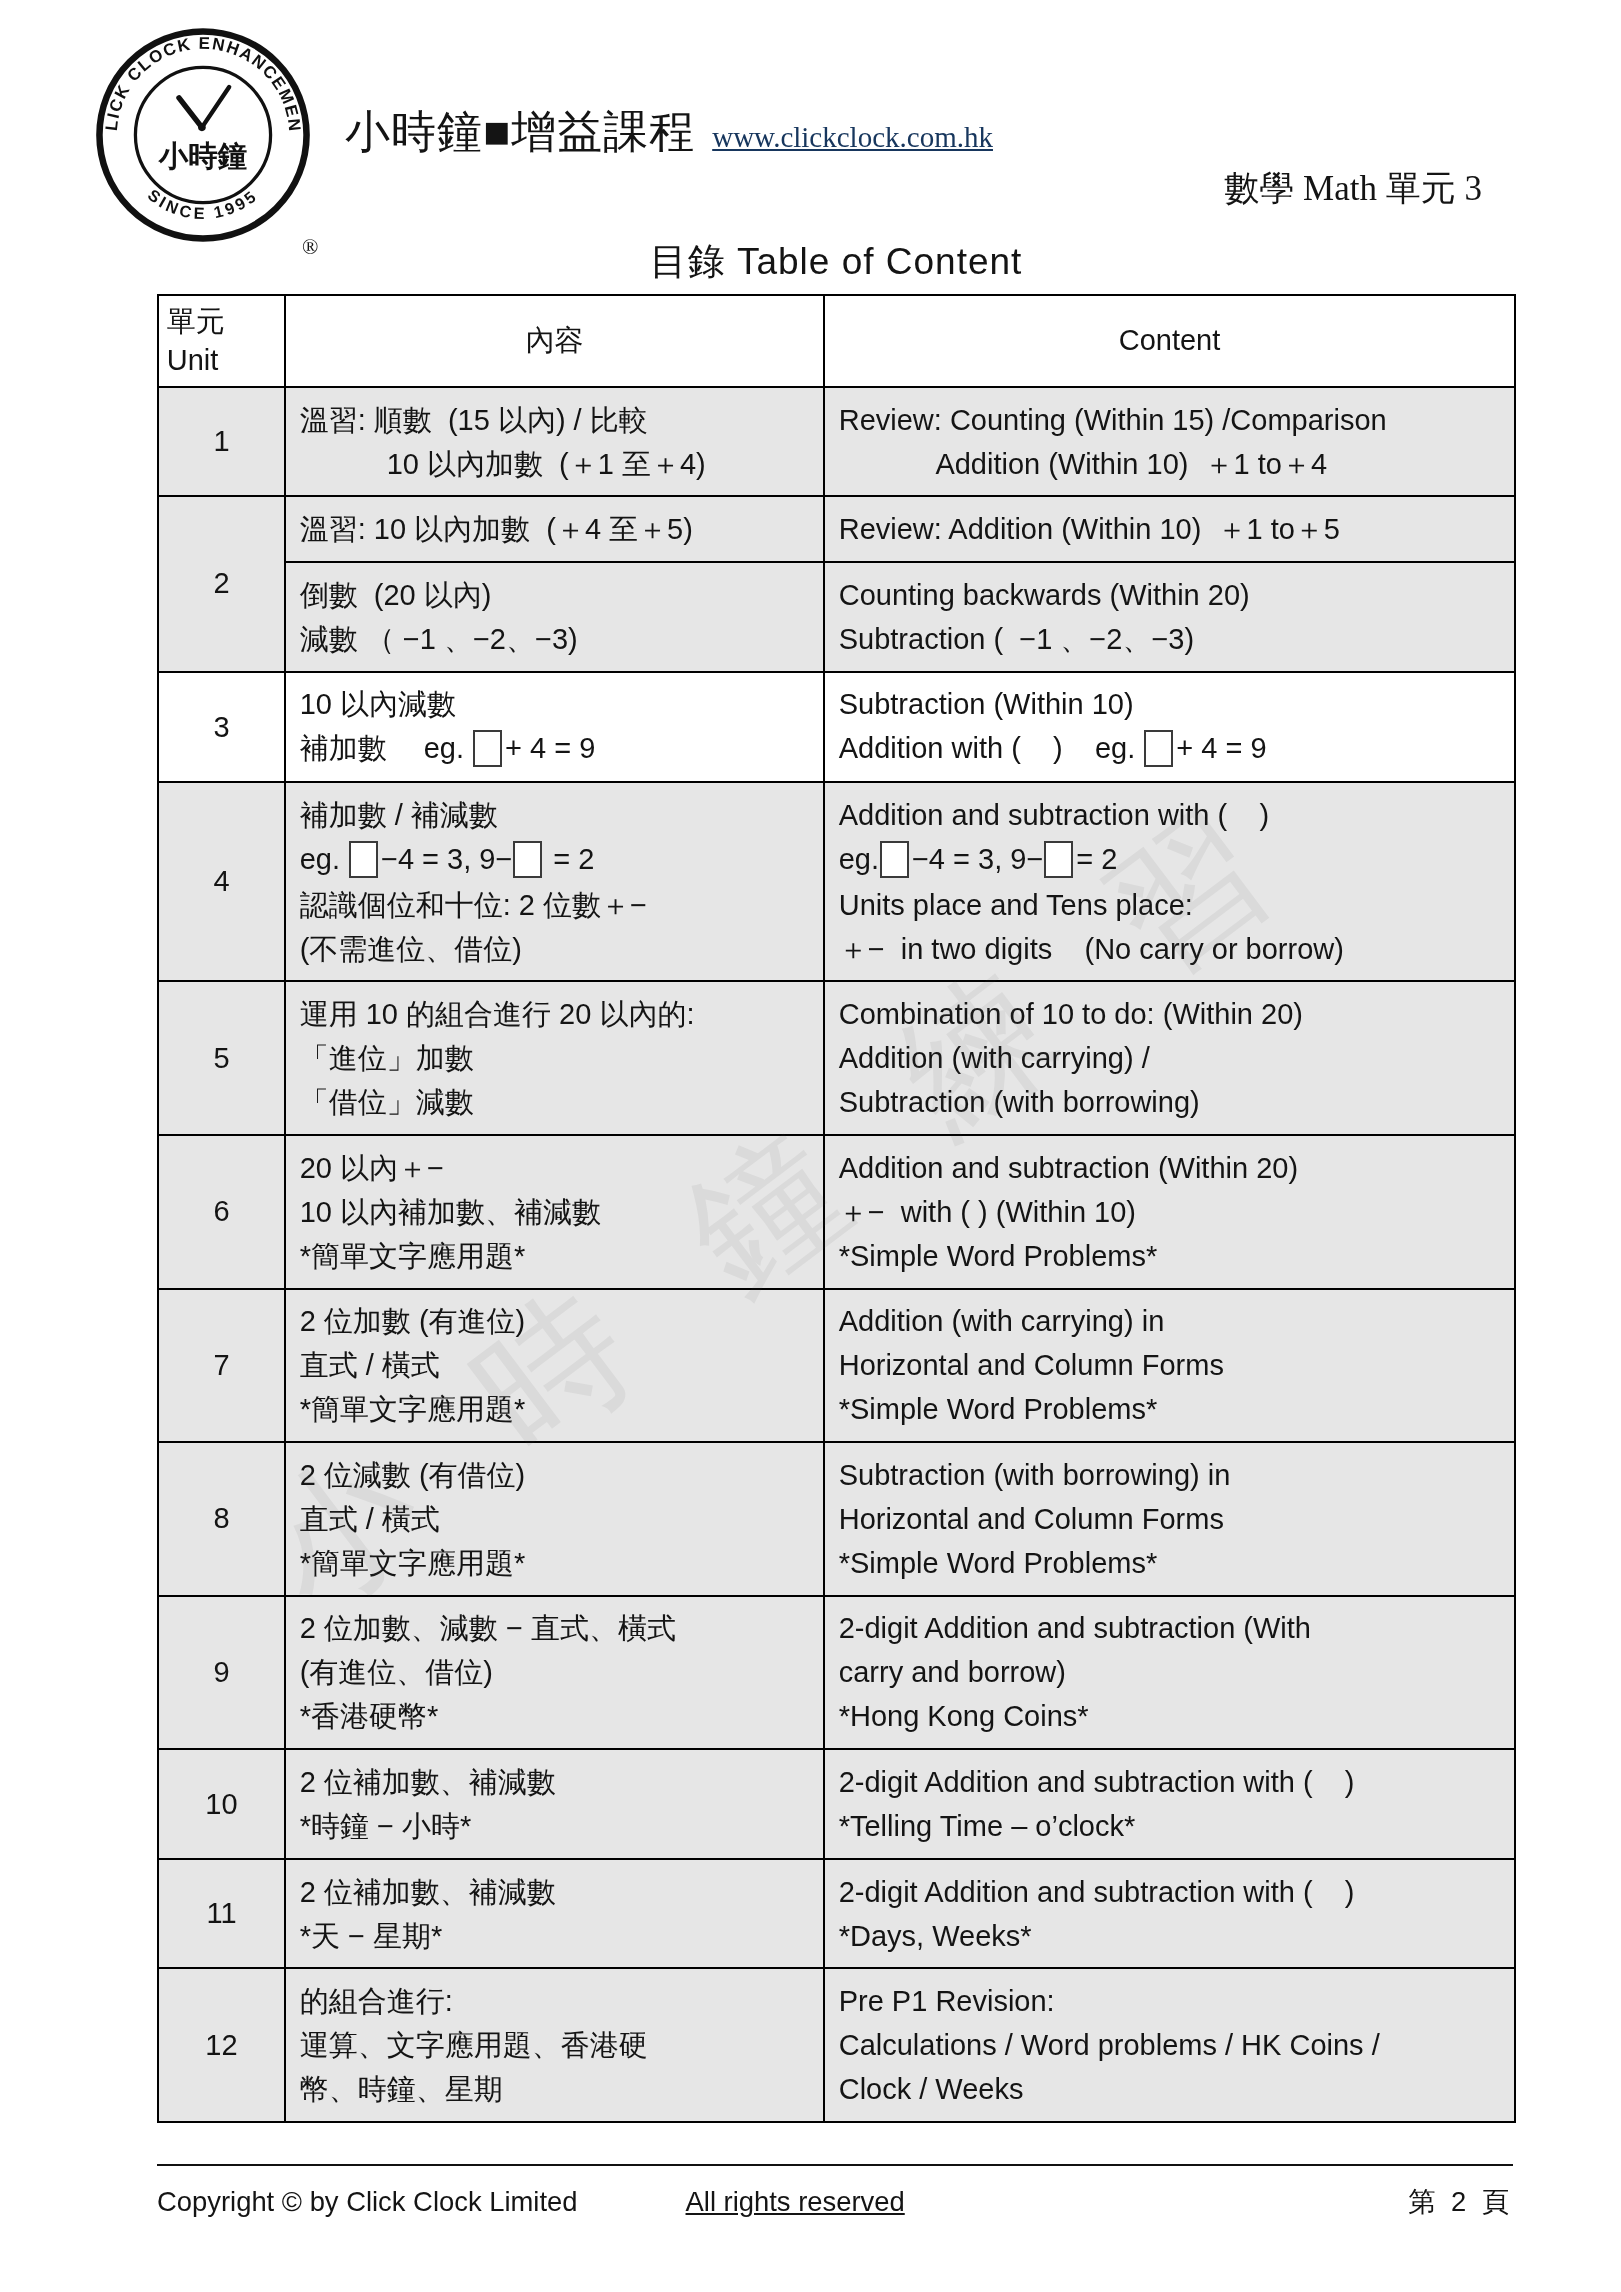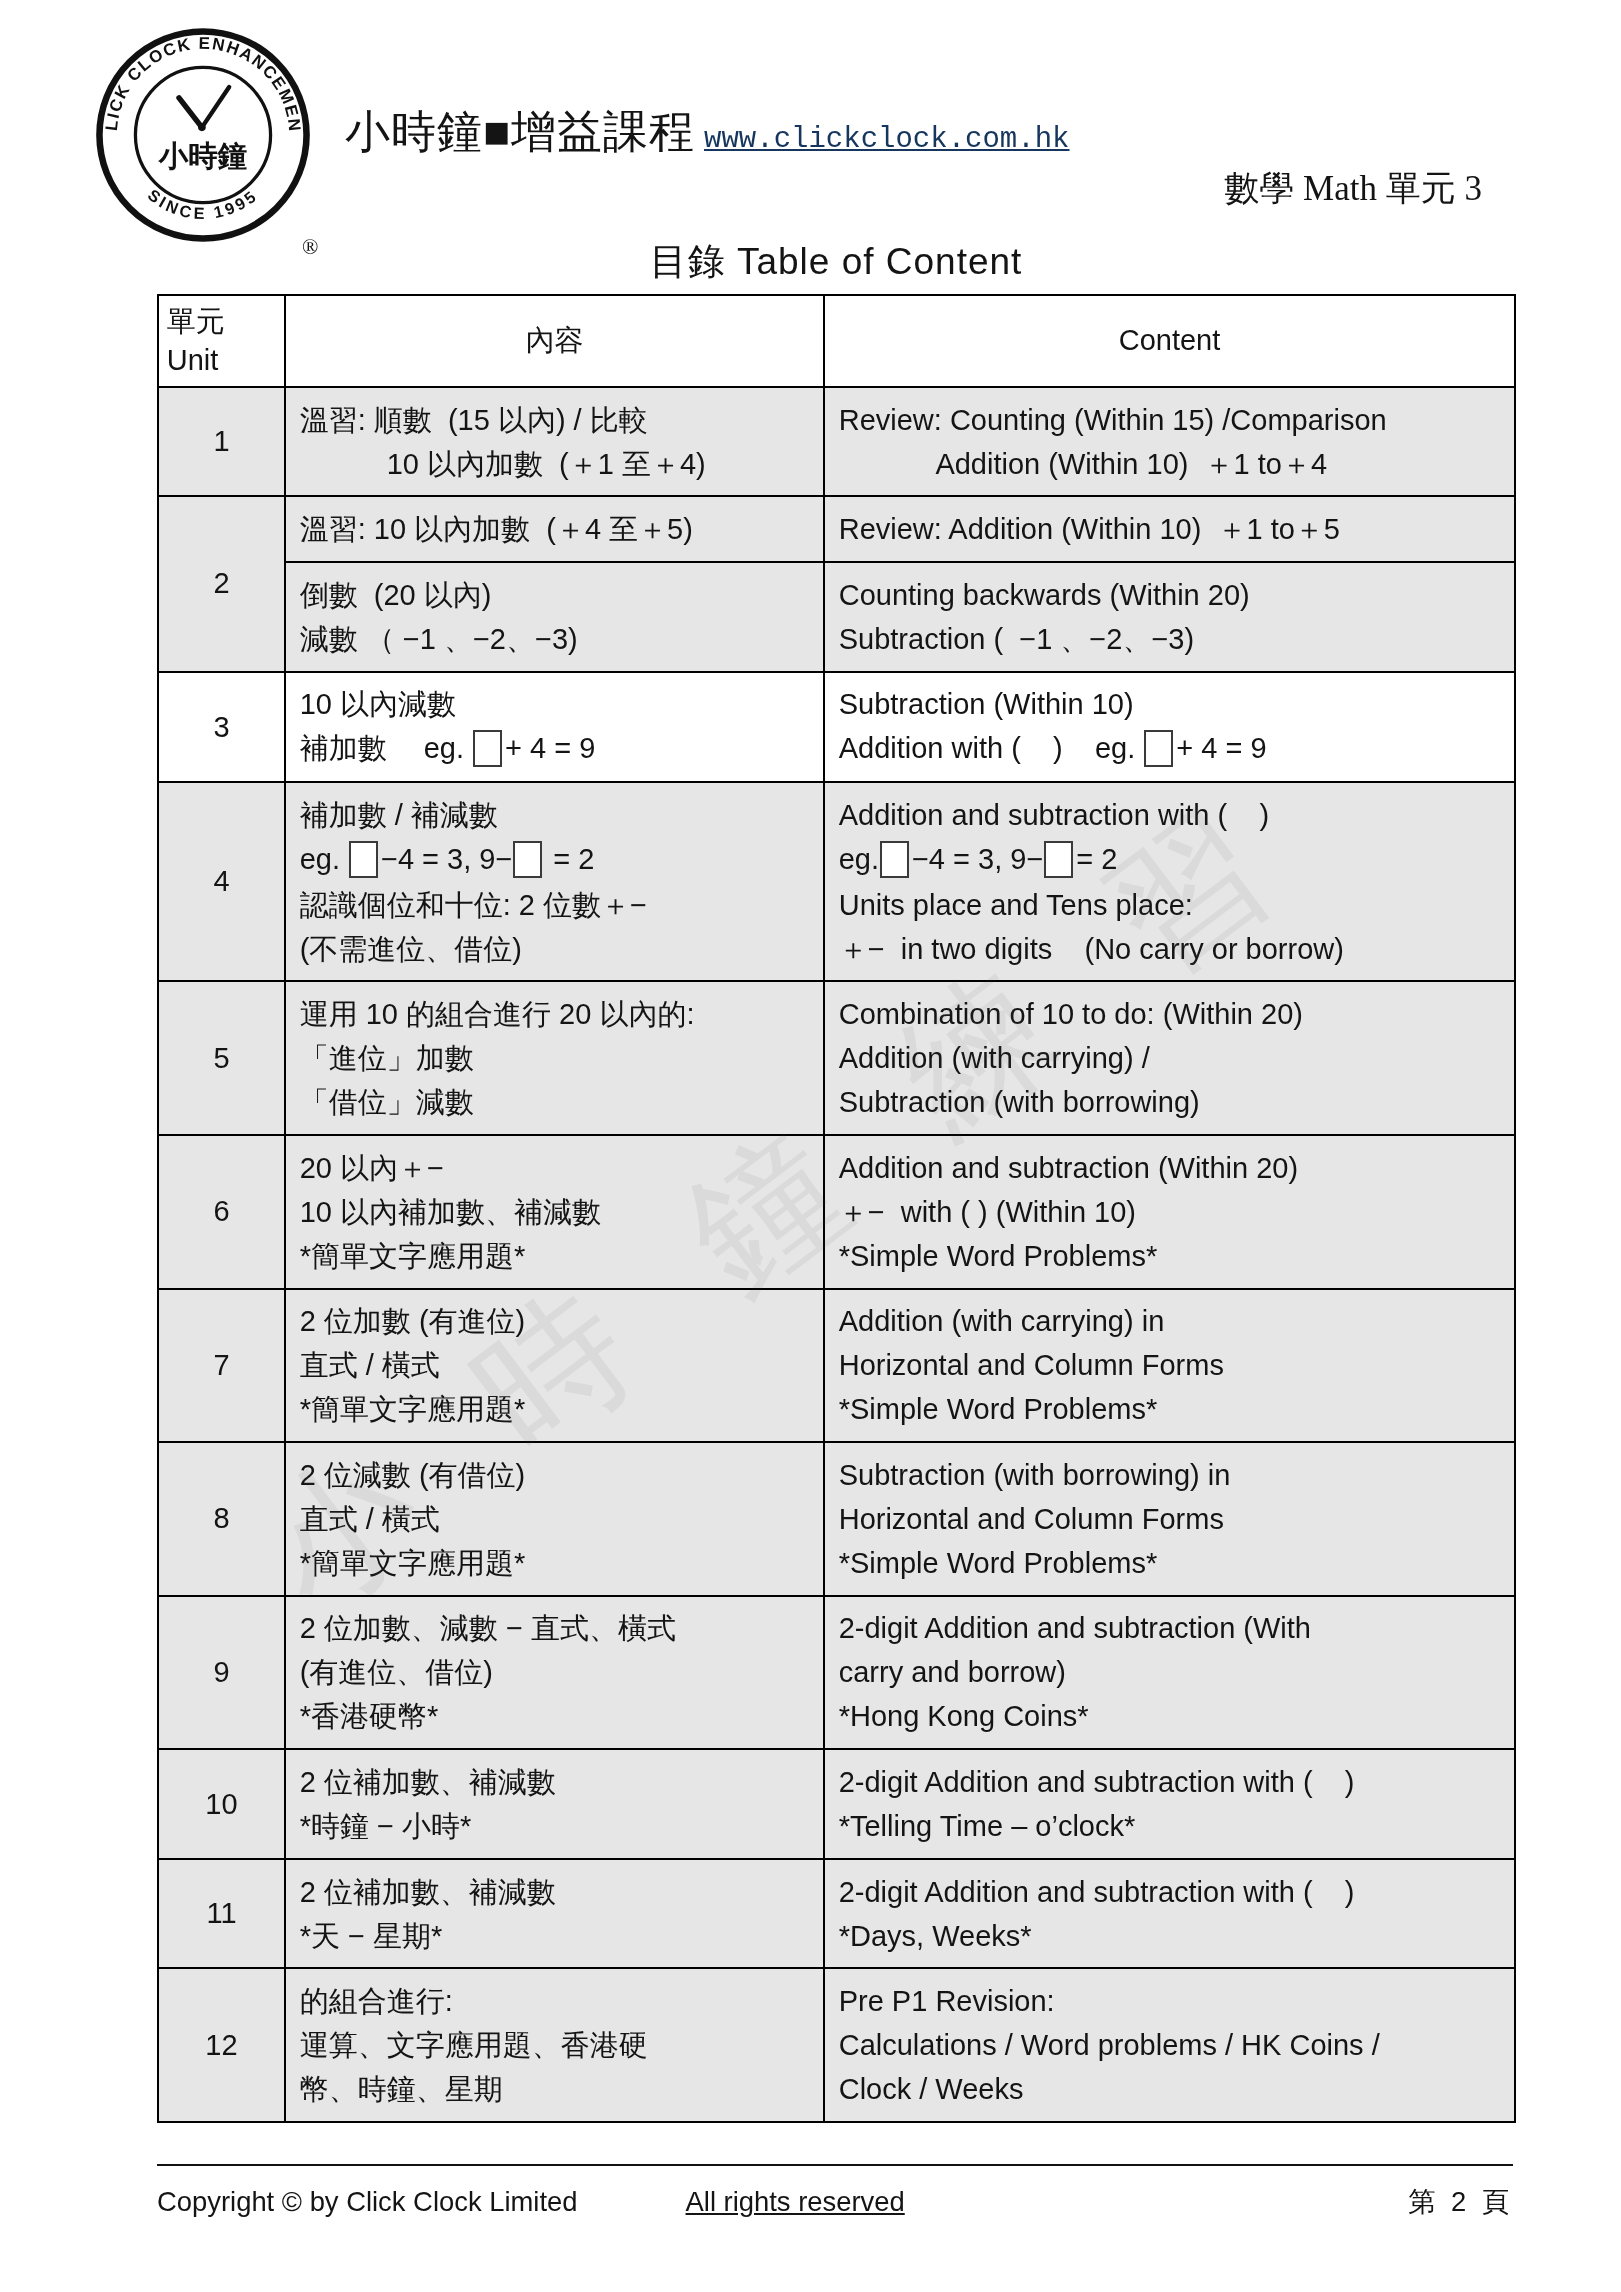--- a/index.html
+++ b/index.html
@@ -16,24 +16,24 @@
   }
 
   
   .logo-wrap { position:absolute; left:94px; top:25.5px; width:218px; height:218px; }
   .logo-wrap svg { width:100%; height:100%; }
   .reg-mark { position:absolute; left:302px; top:235px; font-size:21.6px; font-family:"Liberation Serif", serif; }
 
   .brand-line {
     position:absolute; left:345px; top:102px; right:139px;
     display:flex; align-items:baseline;
-    font-family:Liberation Mono, monospace;
+    font-family:Liberation Serif, serif;
   }
   .brand-title { font-size:45px; letter-spacing:1px; }
-  .site-link   { font-size:29px; margin-left:9px; color:#17365d; text-decoration:underline; }
+  .site-link   { font-size:29px; margin-left:17px; color:#17365d; text-decoration:underline; }
   .course-title{ font-size:35px; margin-left:auto; }
   .subject-line{
     position:absolute; top:165px; right:139px;
     font-family:"Liberation Serif", serif; font-size:35px;
   }
 
   .page-title {
     position:absolute; left:157px; top:237px; width:1358px;
     text-align:center; font-size:37px; font-weight:400; letter-spacing:1px;
   }

